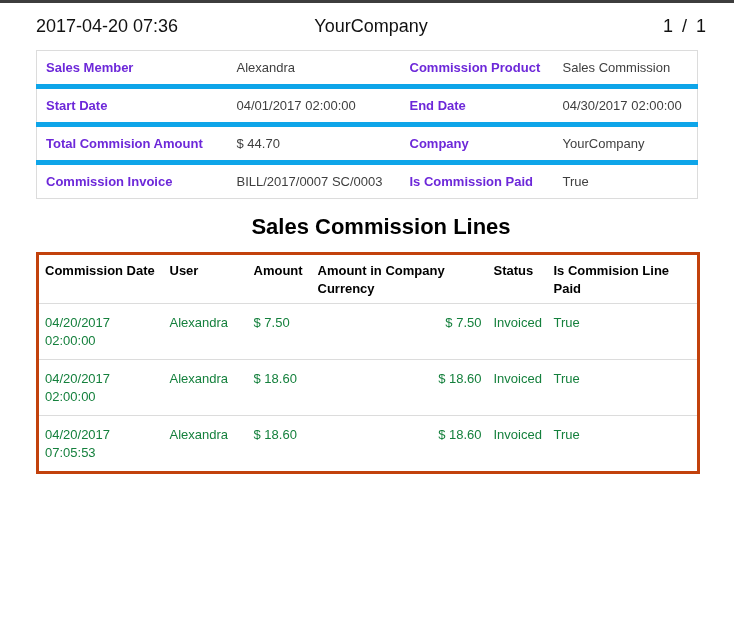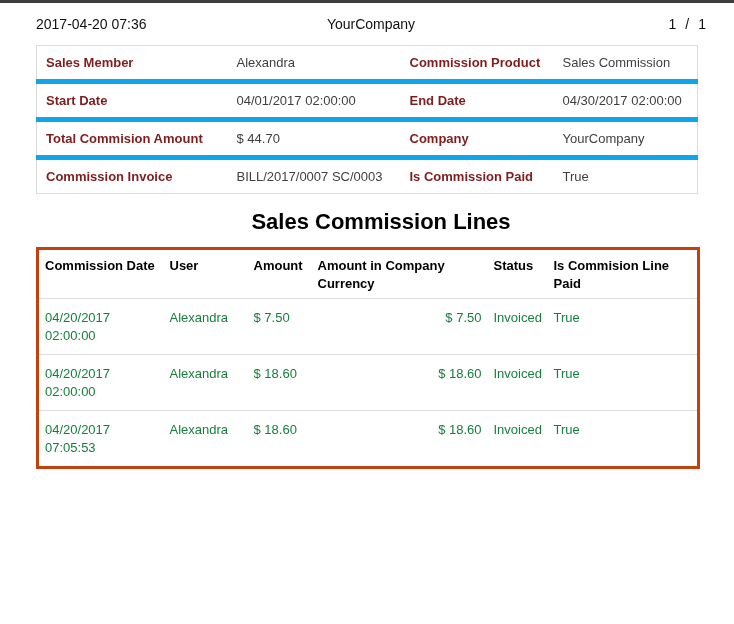--- a/index.html
+++ b/index.html
@@ -15,21 +15,21 @@
     position: absolute; top: 0; left: 0;
     width: 734px; height: 3px;
     background: #3d3d3d;
   }
   .page { position: absolute; top: 3px; left: 0; width: 734px; }
 
   
   .report-header {
     display: flex; align-items: flex-start;
     padding: 13px 28px 0 36px;
-    font-size: 14px; color: #111111;
+    font-size: 18px; color: #111111;
   }
   .report-header .left  { width: 240px; text-align: left; }
   .report-header .center{ flex: 1; text-align: center; }
   .report-header .right { width: 240px; text-align: right; }
   .pager { display: inline-flex; gap: 9px; }
 
   .report-title {
     margin-top: 99px;
     text-align: center;
     font-size: 20px; font-weight: bold; color: #000000;
@@ -47,21 +47,21 @@
     width: 661px;
     border: 1px solid #dcdcdc;
     font-size: 13px;
   }
   .info-table td {
     padding: 9px 8px 9px 9px;
     vertical-align: middle;
     border-top: 5px solid #0ea5e9;
   }
   .info-table tr:first-child td { border-top: none; }
-  .info-table .lbl { font-weight: bold; color: #7f1d1d; }
+  .info-table .lbl { font-weight: bold; color: #6d28d9; }
   .info-table .val { color: #3f3f3f; }
 
   .lines-heading {
     margin: 15px 8px 0 36px;
     font-size: 22px; font-weight: bold; text-align: center;
   }
 
   .lines-table {
     margin: 12px 0 0 36px;
     width: 661px;

